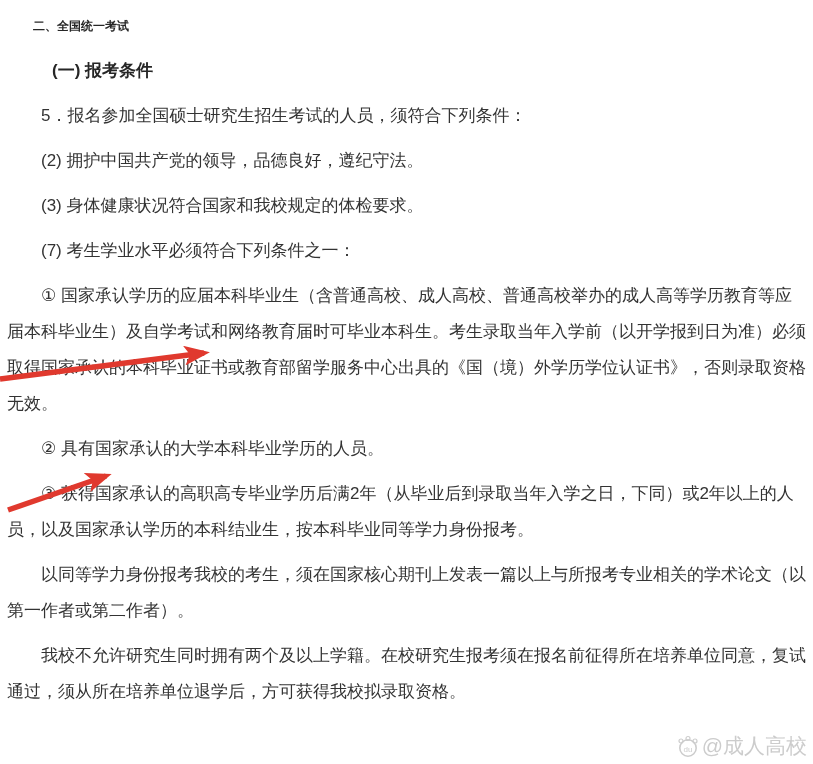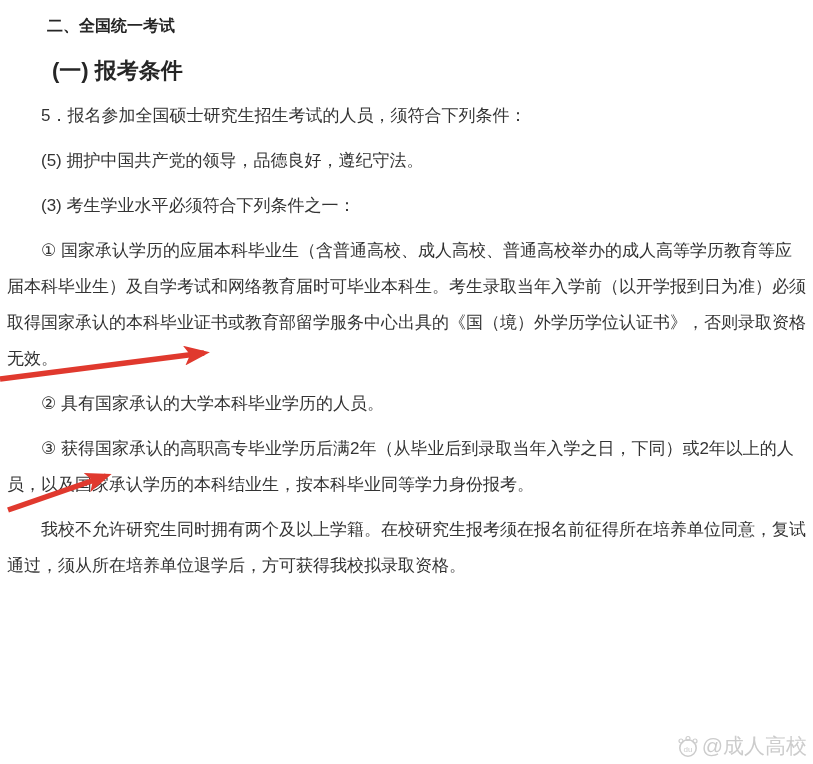--- a/index.html
+++ b/index.html
@@ -18,29 +18,29 @@
     position:relative;
     overflow:hidden;
   }
   .doc{
     position:relative;
     padding:8px 7px 0 7px;
     font-size:17px;
     line-height:36px;
   }
   .h1{
-    margin:0 0 9px 40px;
-    font-size:16px;
+    margin:0 0 9px 26px;
+    font-size:12px;
     font-weight:bold;
     color:var(--heading-color);
     line-height:36px;
   }
   .h2{
     margin:0 0 9px 45px;
-    font-size:22px;
+    font-size:17px;
     font-weight:bold;
     color:var(--heading-color);
     line-height:36px;
   }
   p.body-par{
     margin:0 0 9px 0;
     text-indent:2em;
     line-height:36px;
   }
   p.body-par:last-child{margin-bottom:0;}
@@ -69,25 +69,27 @@
   }
 </style>
 </head>
 <body>
 
 <div class="doc">
   <h2 class="h1">二、全国统一考试</h2>
   <h3 class="h2">(一) 报考条件</h3>
 
   <p class="body-par">5．报名参加全国硕士研究生招生考试的人员，须符合下列条件：</p>
-  <p class="body-par">(5) 拥护中国共产党的领导，品德良好，遵纪守法。</p>
-  <p class="body-par">(3) 考生学业水平必须符合下列条件之一：</p>
+  <p class="body-par">(2) 拥护中国共产党的领导，品德良好，遵纪守法。</p>
+  <p class="body-par">(3) 身体健康状况符合国家和我校规定的体检要求。</p>
+  <p class="body-par">(7) 考生学业水平必须符合下列条件之一：</p>
   <p class="body-par">① 国家承认学历的应届本科毕业生（含普通高校、成人高校、普通高校举办的成人高等学历教育等应届本科毕业生）及自学考试和网络教育届时可毕业本科生。考生录取当年入学前（以开学报到日为准）必须取得国家承认的本科毕业证书或教育部留学服务中心出具的《国（境）外学历学位认证书》，否则录取资格无效。</p>
   <p class="body-par">② 具有国家承认的大学本科毕业学历的人员。</p>
   <p class="body-par">③ 获得国家承认的高职高专毕业学历后满2年（从毕业后到录取当年入学之日，下同）或2年以上的人员，以及国家承认学历的本科结业生，按本科毕业同等学力身份报考。</p>
+  <p class="body-par">以同等学力身份报考我校的考生，须在国家核心期刊上发表一篇以上与所报考专业相关的学术论文（以第一作者或第二作者）。</p>
   <p class="body-par">我校不允许研究生同时拥有两个及以上学籍。在校研究生报考须在报名前征得所在培养单位同意，复试通过，须从所在培养单位退学后，方可获得我校拟录取资格。</p>
 </div>
 
 <svg id="annotation-layer" viewBox="0 0 813 764" xmlns="http://www.w3.org/2000/svg">
   <defs>
     <marker id="arrow-head" markerUnits="userSpaceOnUse" markerWidth="26" markerHeight="20" refX="20" refY="10" orient="auto">
       <path id="arrow-head-path" d="M0,0 L26,10 L0,20 L6,10 Z" fill="#e0392e"></path>
     </marker>
   </defs>
   <g id="arrow-group">

